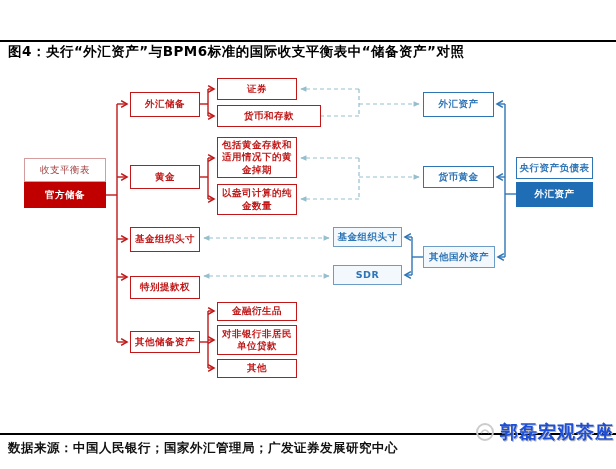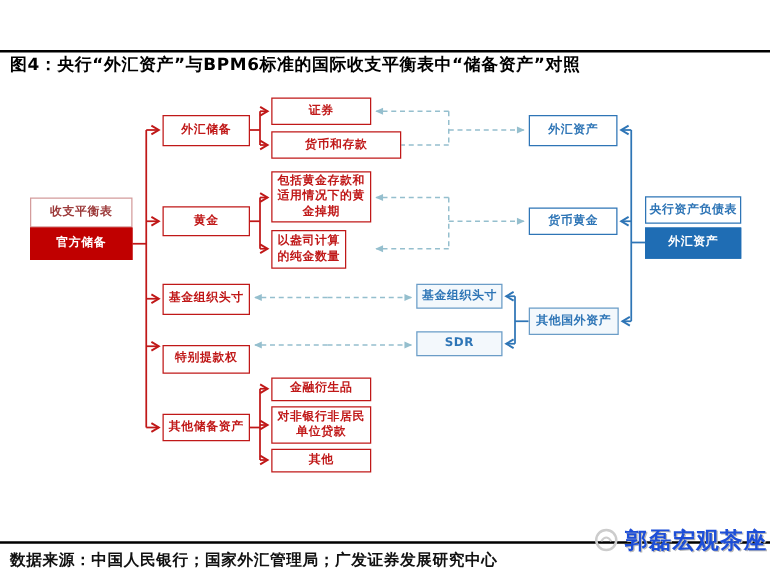--- a/index.html
+++ b/index.html
@@ -18,21 +18,21 @@
     position:absolute;left:8px;top:440px;font-size:12.5px;font-weight:600;
     color:#111;letter-spacing:0.5px;
   }
   .connectors{position:absolute;left:0;top:0;width:616px;height:469px;pointer-events:none;}
   .box{
     position:absolute;box-sizing:border-box;display:flex;align-items:center;justify-content:center;
     text-align:center;font-size:9.5px;line-height:1.3;letter-spacing:0.5px;
     background:#fff;padding:1px 2px;
   }
   .red-outline{border:1.5px solid #c01818;color:#c01818;font-weight:bold;}
-  .pink-outline{border:1.5px solid #d49c9c;color:#9c3a3a;font-weight:bold;}
+  .pink-outline{border:1.5px solid #d49c9c;color:#9c3a3a;font-weight:normal;}
   .red-solid{background:#c00000;border:1.5px solid #c00000;color:#fff;font-weight:bold;}
   .blue-outline{border:1.5px solid #2e75b6;color:#2e75b6;font-weight:bold;}
   .blue-light{border:1.5px solid #6b9dc7;color:#2e75b6;background:#f3f8fc;font-weight:bold;}
   .blue-solid{background:#1f6db4;border:1.5px solid #1f6db4;color:#fff;font-weight:bold;}
   .watermark{
     position:absolute;right:2px;top:420px;display:flex;align-items:center;gap:5px;
   }
   .wm-text{
     font-size:18px;font-weight:bold;color:#1d4ed8;letter-spacing:1px;
     text-shadow:1px 1px 0 #b8b8b8;
@@ -119,21 +119,21 @@
 
   <div class="box red-outline" style="left:130px;top:92px;width:70px;height:25px;">外汇储备</div>
   <div class="box red-outline" style="left:130px;top:165px;width:70px;height:24px;">黄金</div>
   <div class="box red-outline" style="left:130px;top:227px;width:70px;height:25px;">基金组织头寸</div>
   <div class="box red-outline" style="left:130px;top:266px;width:70px;height:23px;margin-top:10px;">特别提款权</div>
   <div class="box red-outline" style="left:130px;top:331px;width:70px;height:22px;">其他储备资产</div>
 
   <div class="box red-outline" style="left:217px;top:78px;width:80px;height:22px;">证券</div>
   <div class="box red-outline" style="left:217px;top:105px;width:104px;height:22px;">货币和存款</div>
   <div class="box red-outline" style="left:217px;top:137px;width:80px;height:41px;">包括黄金存款和适用情况下的黄金掉期</div>
-  <div class="box red-outline" style="left:217px;top:184px;width:60px;height:31px;text-align:center;">以盎司计算的纯金数量</div>
+  <div class="box red-outline" style="left:217px;top:184px;width:80px;height:31px;text-align:center;">以盎司计算的纯金数量</div>
   <div class="box red-outline" style="left:217px;top:302px;width:80px;height:19px;">金融衍生品</div>
   <div class="box red-outline" style="left:217px;top:325px;width:80px;height:30px;">对非银行非居民单位贷款</div>
   <div class="box red-outline" style="left:217px;top:359px;width:80px;height:19px;">其他</div>
 
   <div class="box blue-light" style="left:333px;top:227px;width:69px;height:20px;">基金组织头寸</div>
   <div class="box blue-light" style="left:333px;top:265px;width:69px;height:20px;">SDR</div>
 
   <div class="box blue-outline" style="left:423px;top:92px;width:71px;height:25px;">外汇资产</div>
   <div class="box blue-outline" style="left:423px;top:166px;width:71px;height:22px;">货币黄金</div>
   <div class="box blue-light" style="left:423px;top:246px;width:72px;height:22px;">其他国外资产</div>

